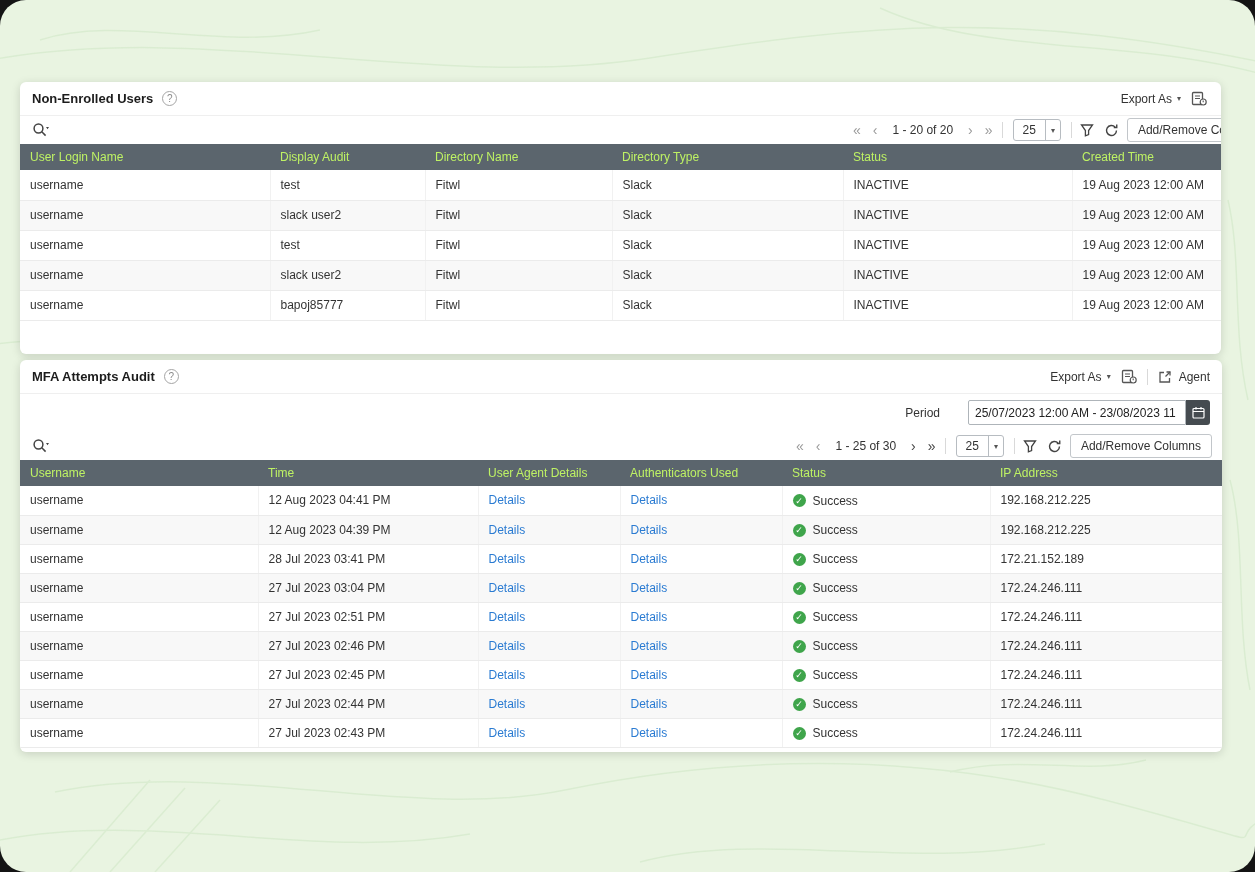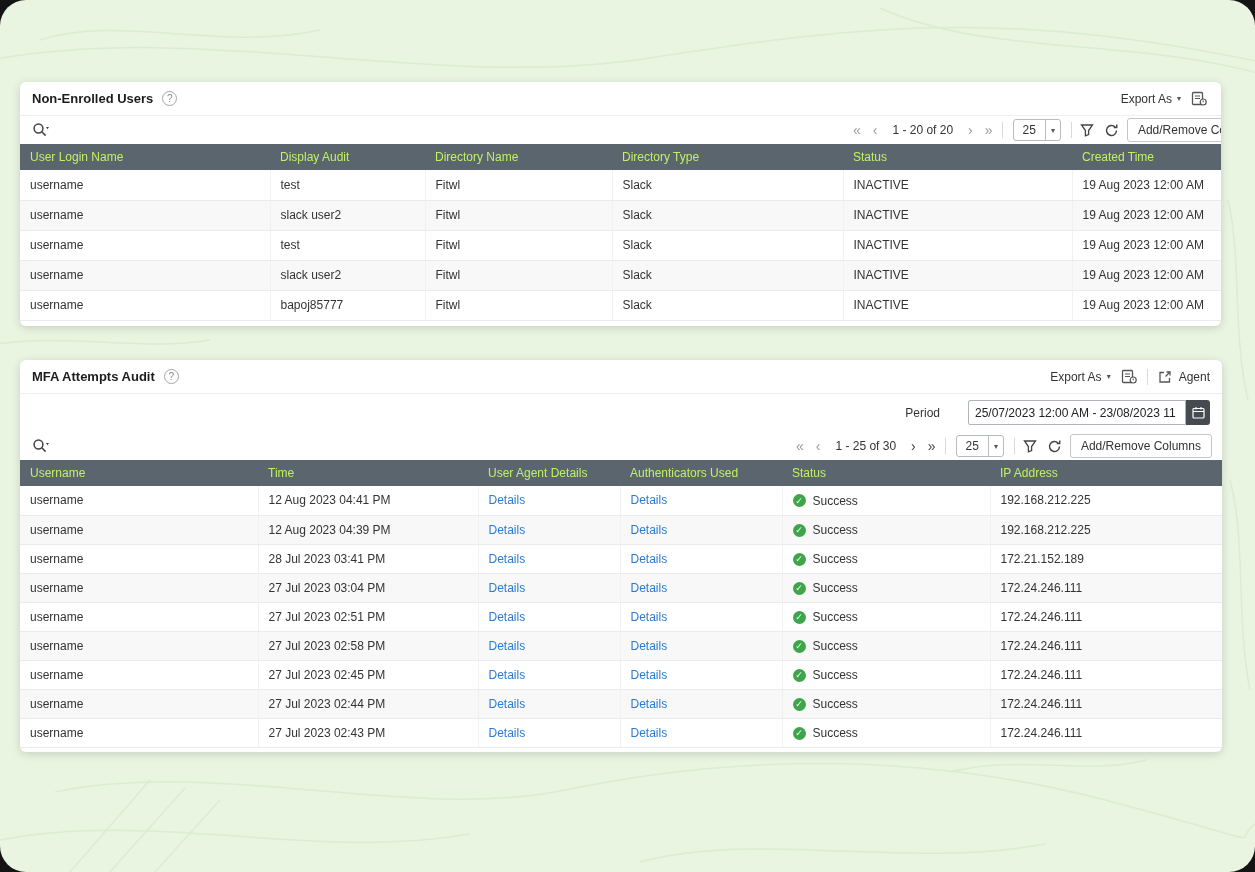--- a/index.html
+++ b/index.html
@@ -1,21 +1,21 @@
 <!DOCTYPE html>
 <html><head>
 <meta charset="utf-8">
 <style>
   * { margin:0; padding:0; box-sizing:border-box; }
   html,body { width:1255px; height:872px; background:#141414; font-family:"Liberation Sans", sans-serif; }
   .canvas { position:relative; width:1255px; height:872px; background:#e9f4e1; border-radius:26px; overflow:hidden; }
   .contours { position:absolute; inset:0; z-index:0; }
 
   .panel { position:absolute; background:#fff; border-radius:6px; box-shadow:0 2px 10px rgba(0,0,0,.15); overflow:hidden; z-index:1; }
-  #panel1 { left:20px; top:82px; width:1201px; height:244px; }
+  #panel1 { left:20px; top:82px; width:1201px; height:272px; }
   #panel2 { left:20px; top:360px; width:1202px; height:392px; }
 
   .panel-head { display:flex; justify-content:space-between; align-items:center; padding:7px 12px; border-bottom:1px solid #efefef; }
   .head-left { display:flex; align-items:center; }
   .panel-title { font-size:13px; font-weight:bold; color:#1c1c1c; }
   .help { width:15px; height:15px; border-radius:50%; border:1px solid #a5a5a5; color:#8a8a8a; font-size:10px; display:inline-flex; align-items:center; justify-content:center; margin-left:9px; cursor:pointer; }
   .head-right { display:flex; align-items:center; gap:8px; font-size:12px; color:#333; }
   .linklike { display:inline-flex; align-items:center; background:none; border:none; font-size:12px; color:#333; cursor:pointer; font-family:inherit;text-align:center; }
   .caret { font-size:8px; color:#555; margin-left:5px; }
   .icon-btn { background:none; border:none; cursor:pointer; display:inline-flex; align-items:center; justify-content:center; padding:2px; }
@@ -346,21 +346,21 @@
             <td><a class="details-link">Details</a></td>
             <td><a class="details-link">Details</a></td>
             <td><span class="status-ok">
                 <span class="check">✓</span>
                 <span>Success</span>
               </span></td>
             <td>172.24.246.111</td>
           </tr>
           <tr>
             <td>username</td>
-            <td>27 Jul 2023 02:58 PM</td>
+            <td>27 Jul 2023 02:46 PM</td>
             <td><a class="details-link">Details</a></td>
             <td><a class="details-link">Details</a></td>
             <td><span class="status-ok">
                 <span class="check">✓</span>
                 <span>Success</span>
               </span></td>
             <td>172.24.246.111</td>
           </tr>
           <tr>
             <td>username</td>

